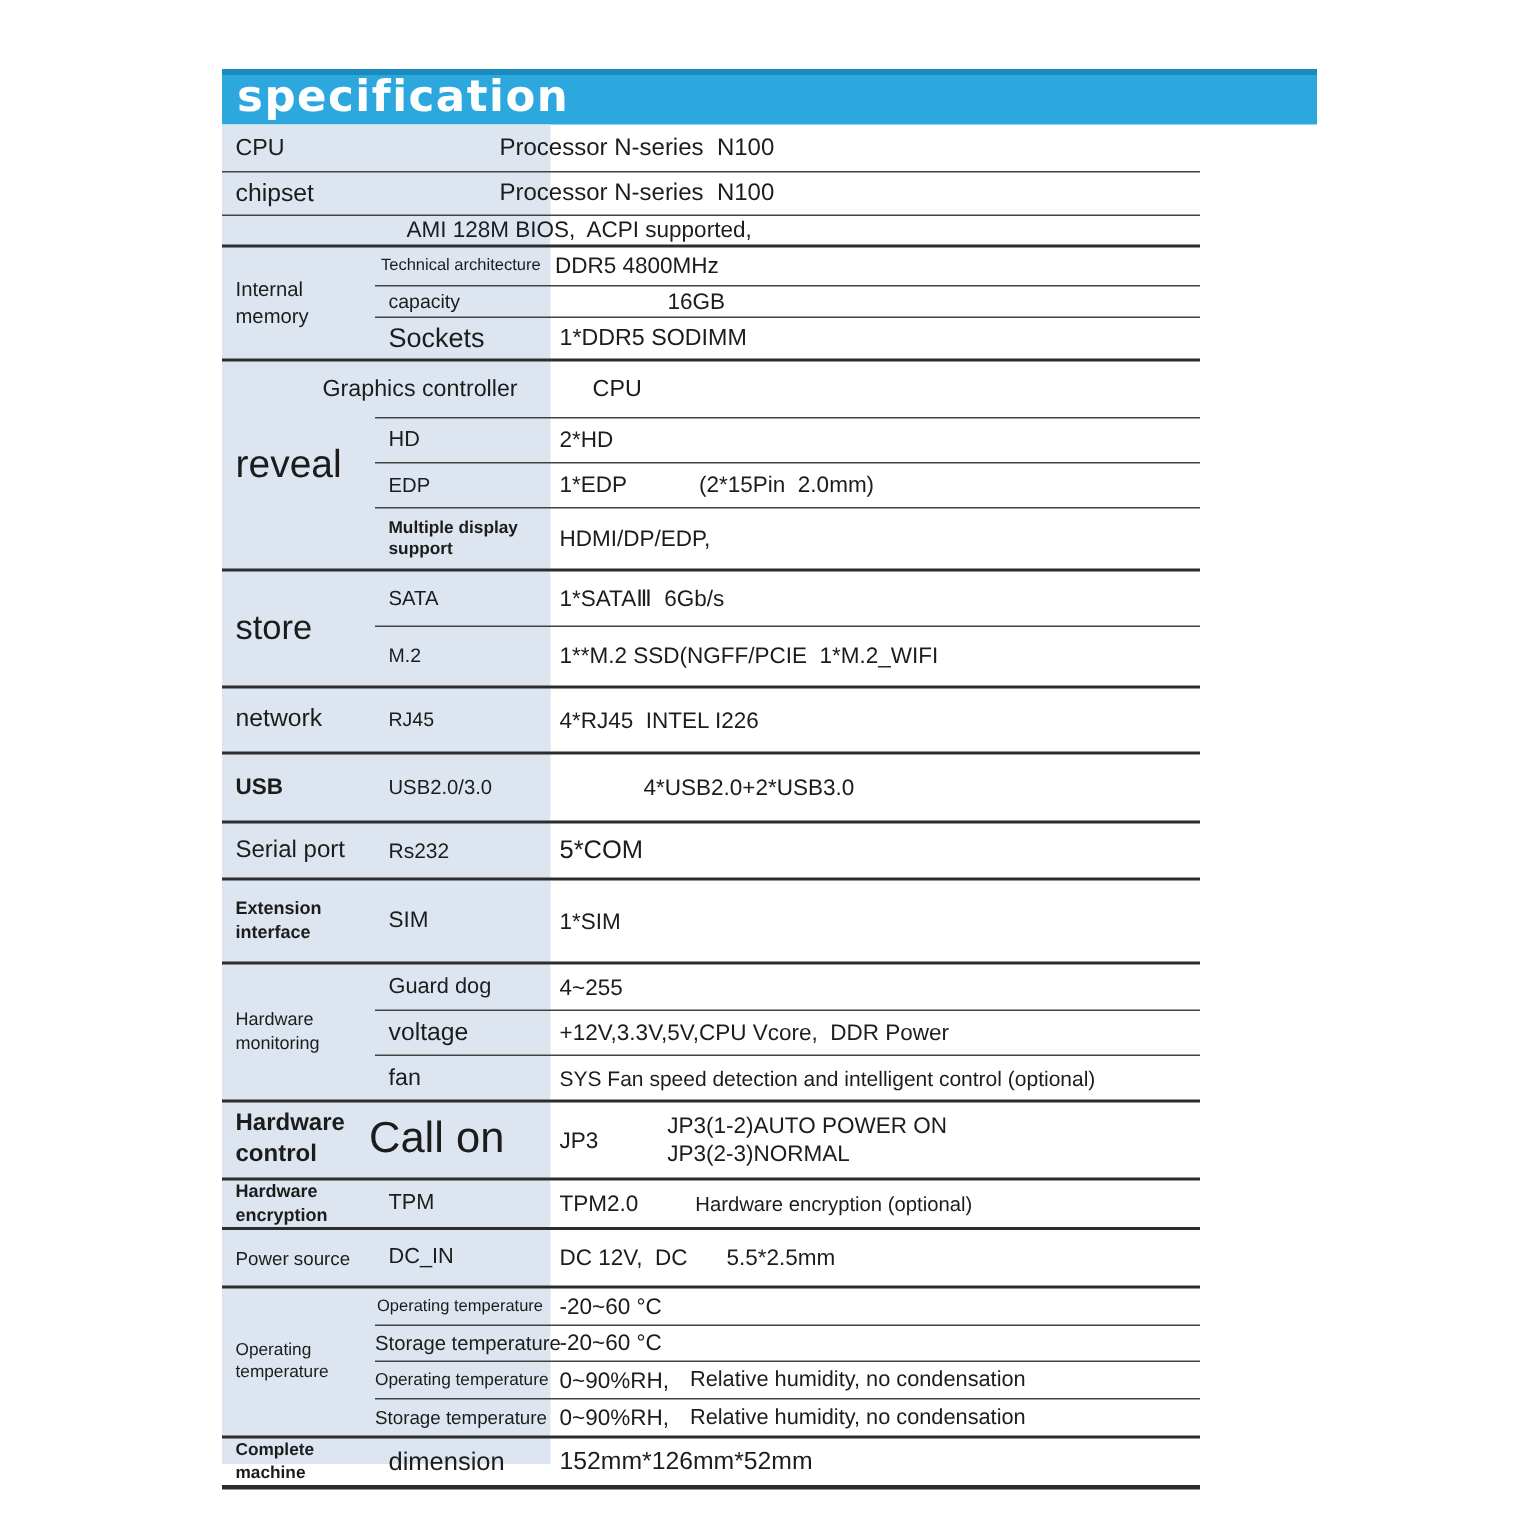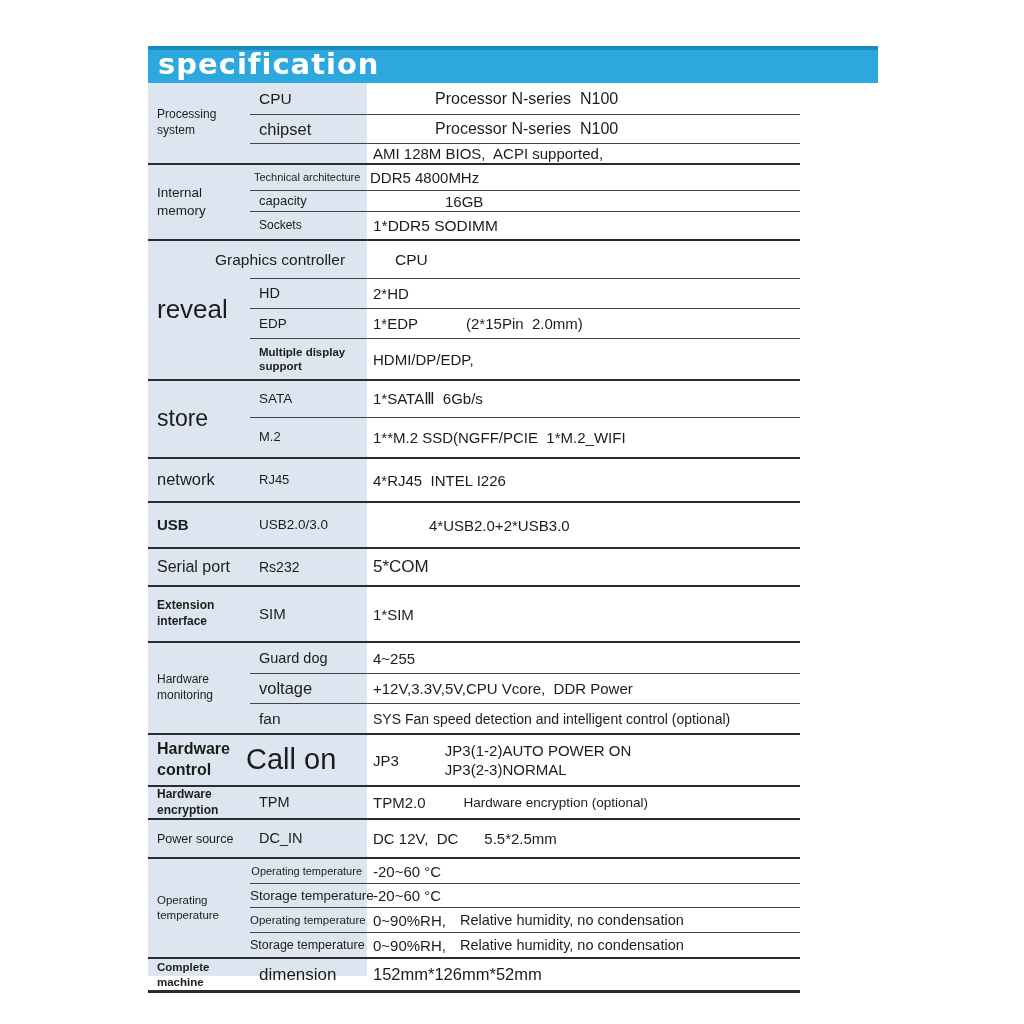--- a/index.html
+++ b/index.html
@@ -62,21 +62,20 @@
 
 <div class="banner">
   <div class="t">specification</div>
 </div>
 
 <div class="panel"></div>
 
 <div class="spec">
 
   <div class="sec">
-    <div class="cat" style="font-size:12px;">Processing system</div>
     <div class="rows">
       <div class="row" style="height:32px;">
         <div class="sub" style="font-size:15.5px;">CPU</div>
         <div class="val" style="padding-left:68px;font-size:16px;">
             <span class="v">Processor N-series  N100</span>
           </div>
       </div>
       <div class="row" style="height:29px;">
         <div class="sub" style="font-size:16.5px;">chipset</div>
         <div class="val" style="padding-left:68px;font-size:16px;">
@@ -101,21 +100,21 @@
             <span class="v">DDR5 4800MHz</span>
           </div>
       </div>
       <div class="row" style="height:21px;">
         <div class="sub" style="font-size:13px;">capacity</div>
         <div class="val" style="padding-left:78px;">
             <span class="v">16GB</span>
           </div>
       </div>
       <div class="row" style="height:27px;">
-        <div class="sub" style="font-size:12px;">Sockets</div>
+        <div class="sub" style="font-size:18px;">Sockets</div>
         <div class="val" style="font-size:15.5px;">
             <span class="v">1*DDR5 SODIMM</span>
           </div>
       </div>
     </div>
   </div>
 
   <div class="sec">
     <div class="cat big-cat" style="font-size:26px;">reveal</div>
     <div class="rows">

